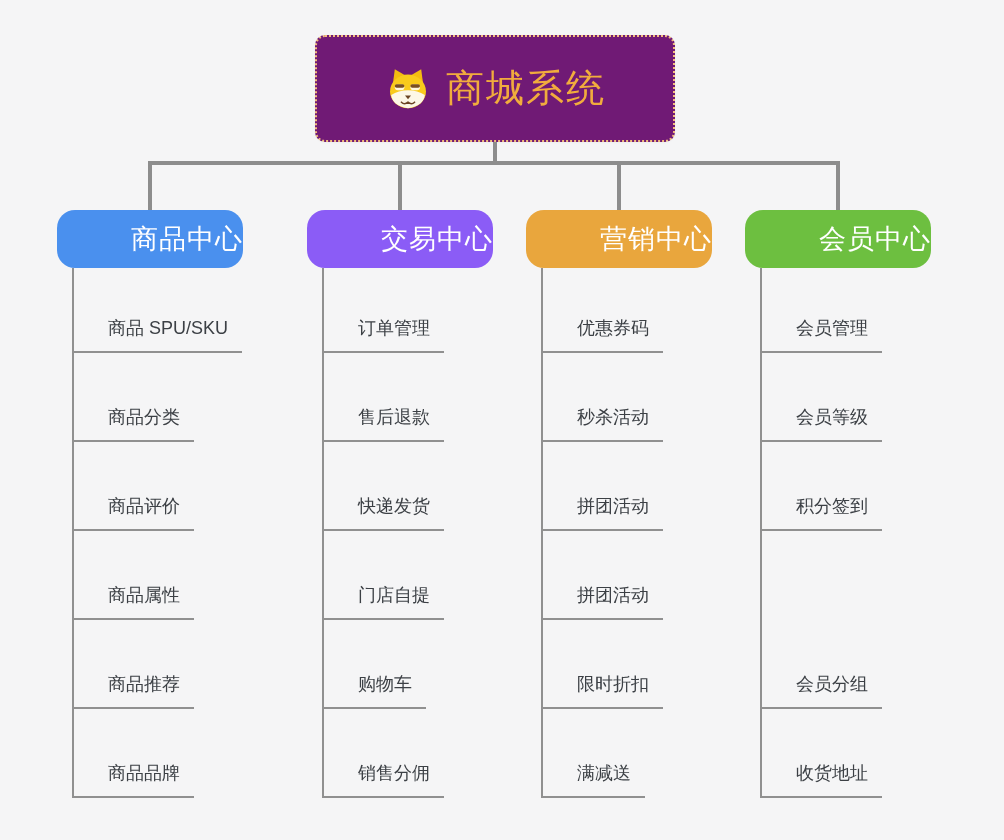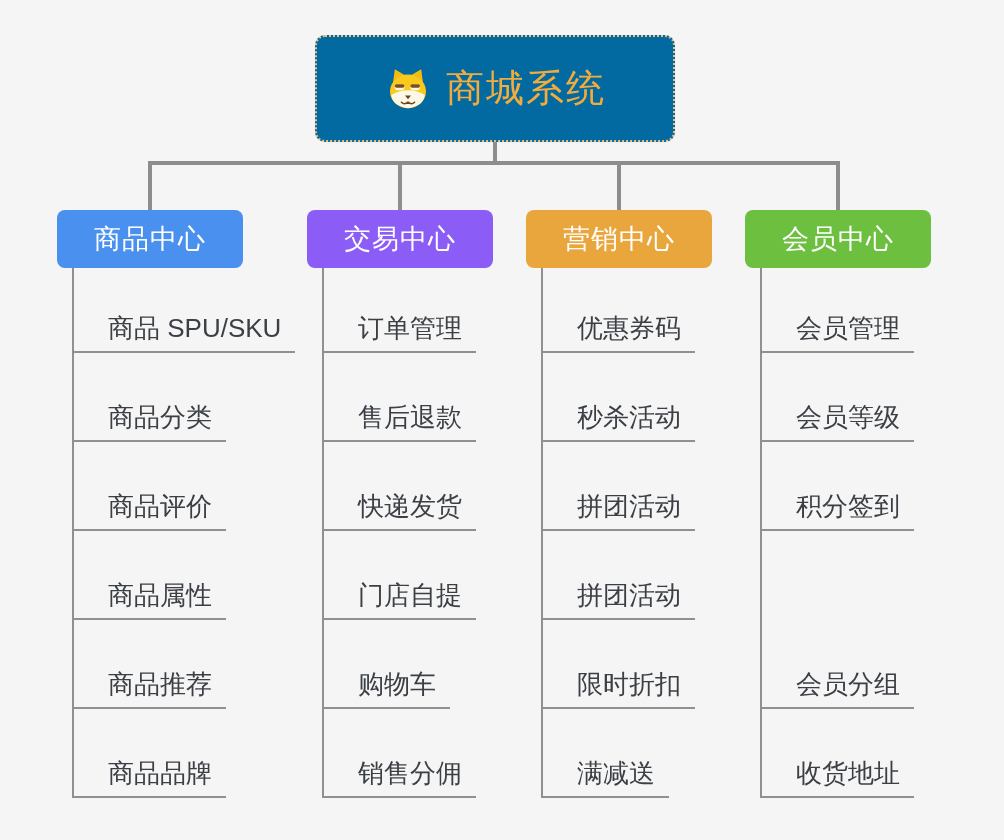--- a/index.html
+++ b/index.html
@@ -13,21 +13,21 @@
     position:relative;
     width:1004px; height:840px;
     background:#f5f5f6;
     overflow:hidden;
   }
 
   
   .root-node {
     position:absolute; left:315px; top:35px;
     width:360px; height:107px;
-    background:#0369a1;
+    background:#701a75;
     border:2px dotted #f3bd7c;
     border-radius:10px;
     display:flex; align-items:center; justify-content:center;
     gap:14px;
     box-shadow:0 1px 2px rgba(0,0,0,0.03);
   }
   .root-title {
     font-size:38px;
     color:#f1ac3d;
     letter-spacing:2px;
@@ -41,22 +41,22 @@
   .conn-drop     { top:161px; width:4px; height:49px; }
   .drop-0 { left:148px; }
   .drop-1 { left:398px; }
   .drop-2 { left:617px; }
   .drop-3 { left:836px; }
 
   
   .branch-box {
     position:absolute; top:210px;
     width:186px; height:58px;
-    border-radius:8px;
-    display:flex; align-items:center; justify-content:center;
+    border-radius:18px;
+    display:flex; align-items:center; justify-content:flex-end;
   }
   .branch-box span {
     color:#ffffff; font-size:27px; letter-spacing:1px;
   }
   .b0 { left:57px;  }
   .b1 { left:307px; }
   .b2 { left:526px; }
   .b3 { left:745px; }
 
   
@@ -67,21 +67,21 @@
   .c3 { left:760px; }
   .spine {
     position:absolute; left:0; top:0;
     width:2px; height:530px;
     background:#909090;
   }
   .leaf {
     position:absolute; left:0;
     padding:0 14px 8px 36px;
     border-bottom:2px solid #909090;
-    font-size:26px; line-height:30px;
+    font-size:18px; line-height:30px;
     color:#3c4045;
     white-space:nowrap;
   }
   .l0 { top:45px;  }
   .l1 { top:134px; }
   .l2 { top:223px; }
   .l3 { top:312px; }
   .l4 { top:401px; }
   .l5 { top:490px; }
 </style>

